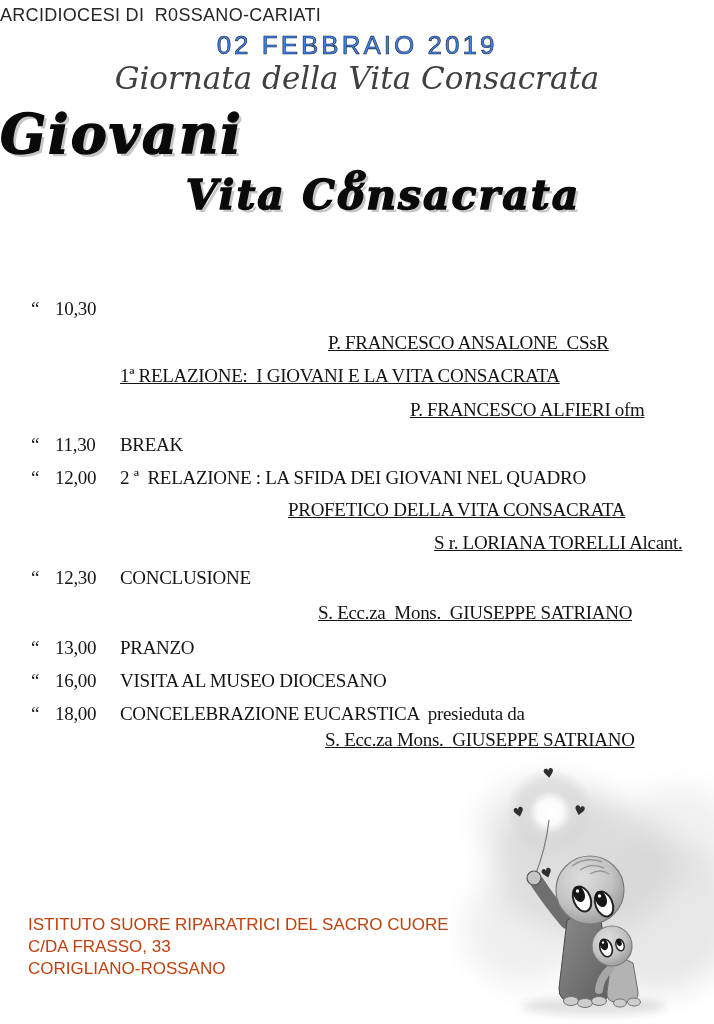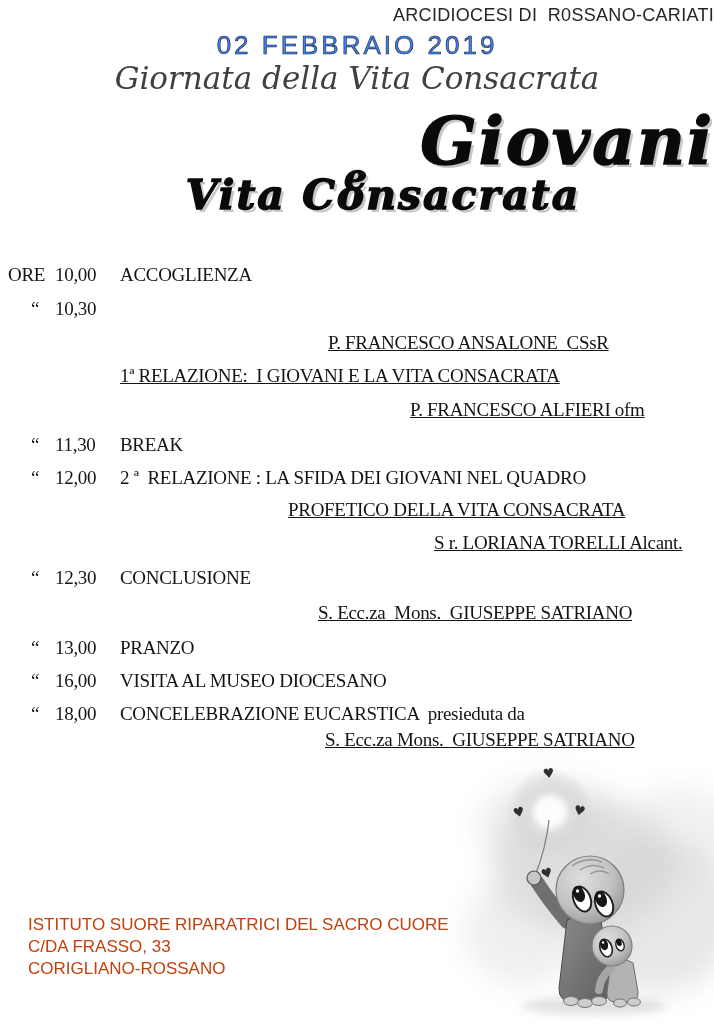--- a/index.html
+++ b/index.html
@@ -4,41 +4,41 @@
 <style>
   html,body { margin:0; padding:0; background:#fff; }
   .page {
     position:relative; width:714px; height:1024px; background:#ffffff;
     font-family:"Liberation Serif", serif; overflow:hidden; color:#141414;
   }
   .pre { white-space:pre; }
 
   
   .org-line {
-    position:absolute; top:5px; left:0; width:100%; text-align:right;
+    position:absolute; top:5px; left:0; width:100%; text-align:left;
     font-family:"Liberation Sans", sans-serif; font-size:18px; color:#262626;
     letter-spacing:0.3px;
   }
   .date-line {
     position:absolute; top:30px; left:0; width:100%; text-align:center;
     font-family:"Liberation Sans", sans-serif; font-size:26px; color:#3b82f6;
     letter-spacing:3px; -webkit-text-stroke:0.6px #1f1f1f;
   }
   .subtitle-line {
     position:absolute; top:60px; left:0; width:100%; text-align:center;
     font-family:"DejaVu Serif", serif; font-style:italic; font-size:31px; color:#404040;
   }
 
   
   .script {
     font-family:"DejaVu Serif", serif; font-style:italic; font-weight:bold;
     color:#0a0a0a; -webkit-text-stroke:1.4px #0a0a0a;
     text-shadow:3px 3px 0 #c6c6c6; letter-spacing:2px;
   }
-  .title-line1 { position:absolute; top:102px; left:0; width:100%; text-align:right; font-size:66px; }
+  .title-line1 { position:absolute; top:102px; left:0; width:100%; text-align:left; font-size:54px; }
   .title-e     { position:absolute; top:155px; left:344px; font-size:36px; }
   .title-line2 { position:absolute; top:171px; left:0; width:100%; text-align:center; text-indent:52px; font-size:41px; }
 
   
   .sched-row {
     position:absolute; left:0; padding-left:8px; display:grid;
     grid-template-columns:47px 65px auto; font-size:19px; letter-spacing:-0.3px;
   }
   .sched-row .c-prefix { font-size:19px; }
   .sched-row.ditto .c-prefix { padding-left:23px; }
@@ -70,25 +70,20 @@
 <div class="page">
 
   <div class="org-line pre">ARCIDIOCESI DI  R0SSANO-CARIATI</div>
   <div class="date-line pre">02 FEBBRAIO 2019</div>
   <div class="subtitle-line pre">Giornata della Vita Consacrata</div>
 
   <div class="title-line1 script pre">Giovani</div>
   <div class="title-e script pre">e</div>
   <div class="title-line2 script pre">Vita Consacrata</div>
 
-  <div class="sched-row row-0">
-    <span class="c-prefix pre">ORE</span>
-    <span class="c-time pre">10,00</span>
-    <span class="c-text pre">ACCOGLIENZA</span>
-  </div>
   <div class="sched-row ditto row-1">
     <span class="c-prefix pre">“</span>
     <span class="c-time pre">10,30</span>
   </div>
   <div class="sched-row ditto row-2">
     <span class="c-prefix pre">“</span>
     <span class="c-time pre">11,30</span>
     <span class="c-text pre">BREAK</span>
   </div>
   <div class="sched-row ditto row-3">

